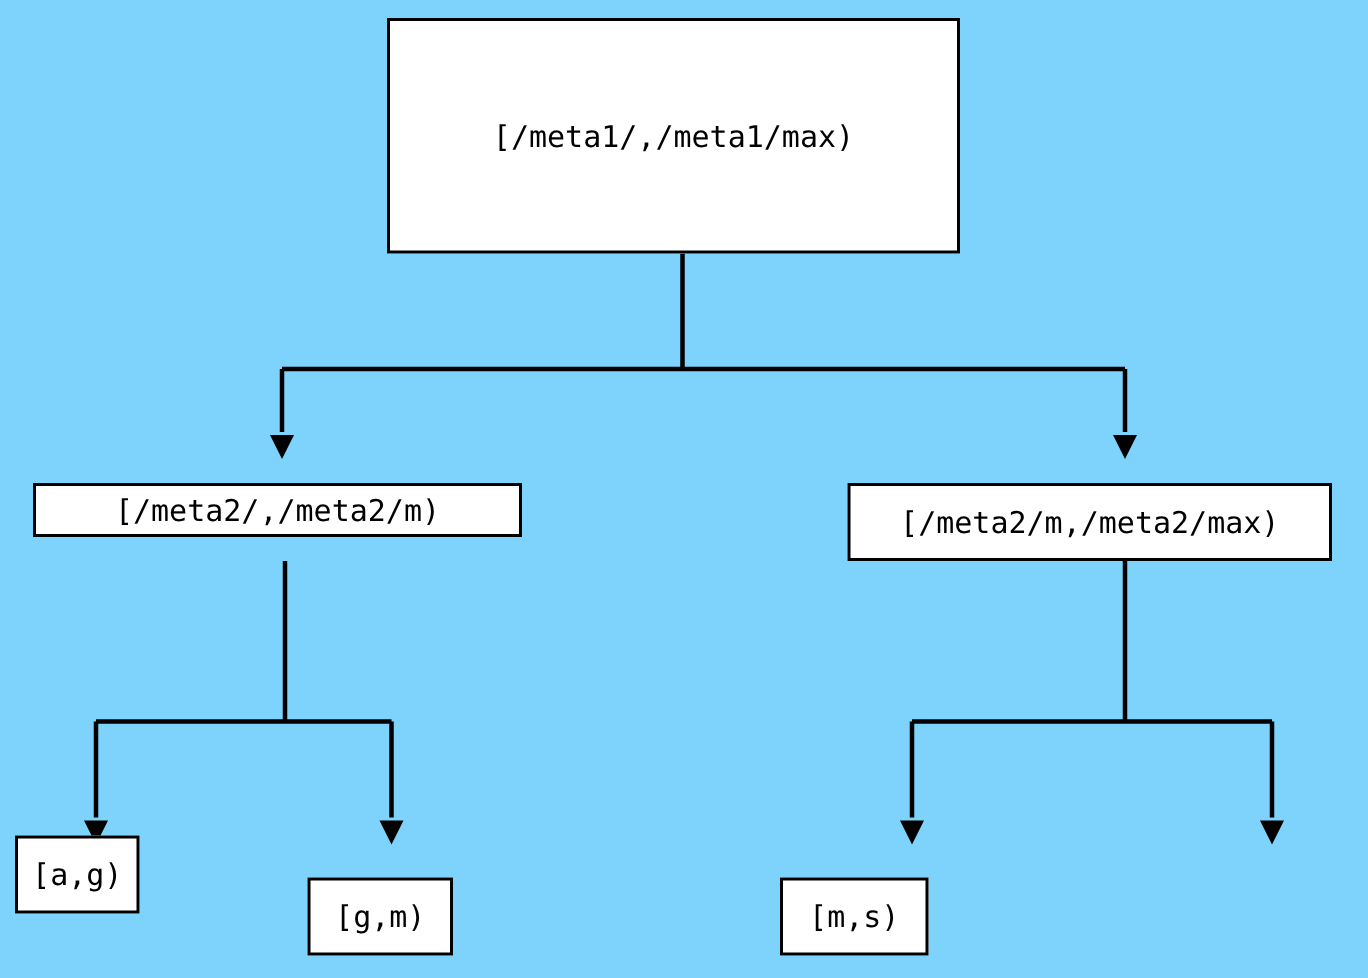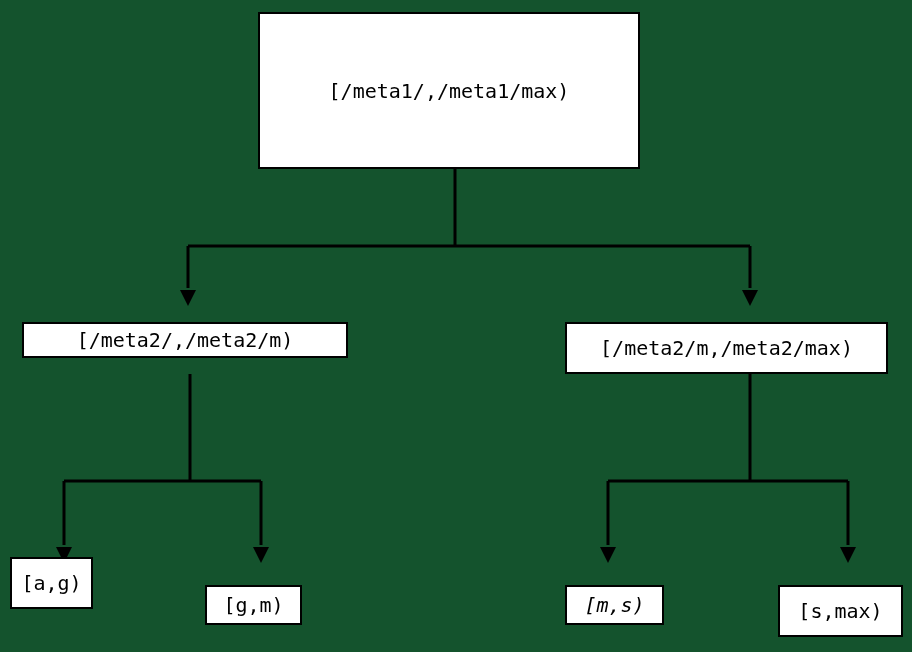--- a/index.html
+++ b/index.html
@@ -7,21 +7,21 @@
     padding: 0;
     background: #ffffff;
   }
   body {
     font-family: "DejaVu Sans Mono", monospace;
   }
   #diagram-canvas {
     position: relative;
     width: 912px;
     height: 652px;
-    background: #14532d;
+    background: #7dd3fc;
     overflow: hidden;
   }
   .node-box {
     position: absolute;
     box-sizing: border-box;
     border: 2px solid #000000;
     background: #ffffff;
     display: flex;
     align-items: center;
     justify-content: center;
@@ -91,25 +91,22 @@
   </div>
 
   <div class="node-box" style="left:565px; top:322px; width:323px; height:52px;">
     <span class="node-label">[/meta2/m,/meta2/max)</span>
   </div>
 
   <div class="node-box" style="left:10px; top:557px; width:83px; height:52px;">
     <span class="node-label">[a,g)</span>
   </div>
 
-  <div class="node-box" style="left:205px; top:585px; width:97px; height:40px;">
+  <div class="node-box" style="left:205px; top:585px; width:97px; height:52px;">
     <span class="node-label">[g,m)</span>
   </div>
 
-  <div class="node-box" style="left:565px; top:585px; width:99px; height:40px;font-style:italic;">
+  <div class="node-box" style="left:520px; top:585px; width:99px; height:52px;">
     <span class="node-label">[m,s)</span>
   </div>
 
-  <div class="node-box" style="left:778px; top:585px; width:125px; height:52px;">
-    <span class="node-label">[s,max)</span>
-  </div>
 
 </div>
 
 </body></html>

